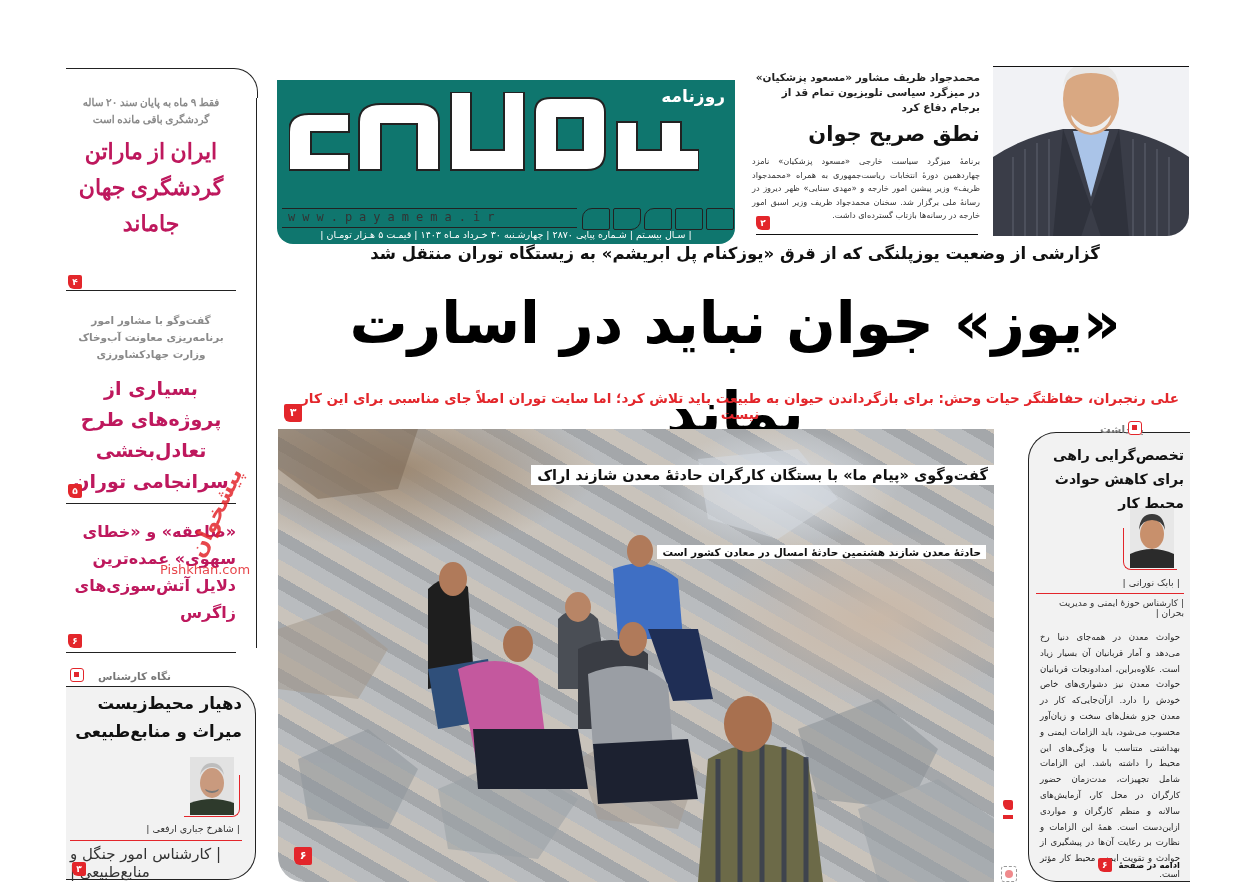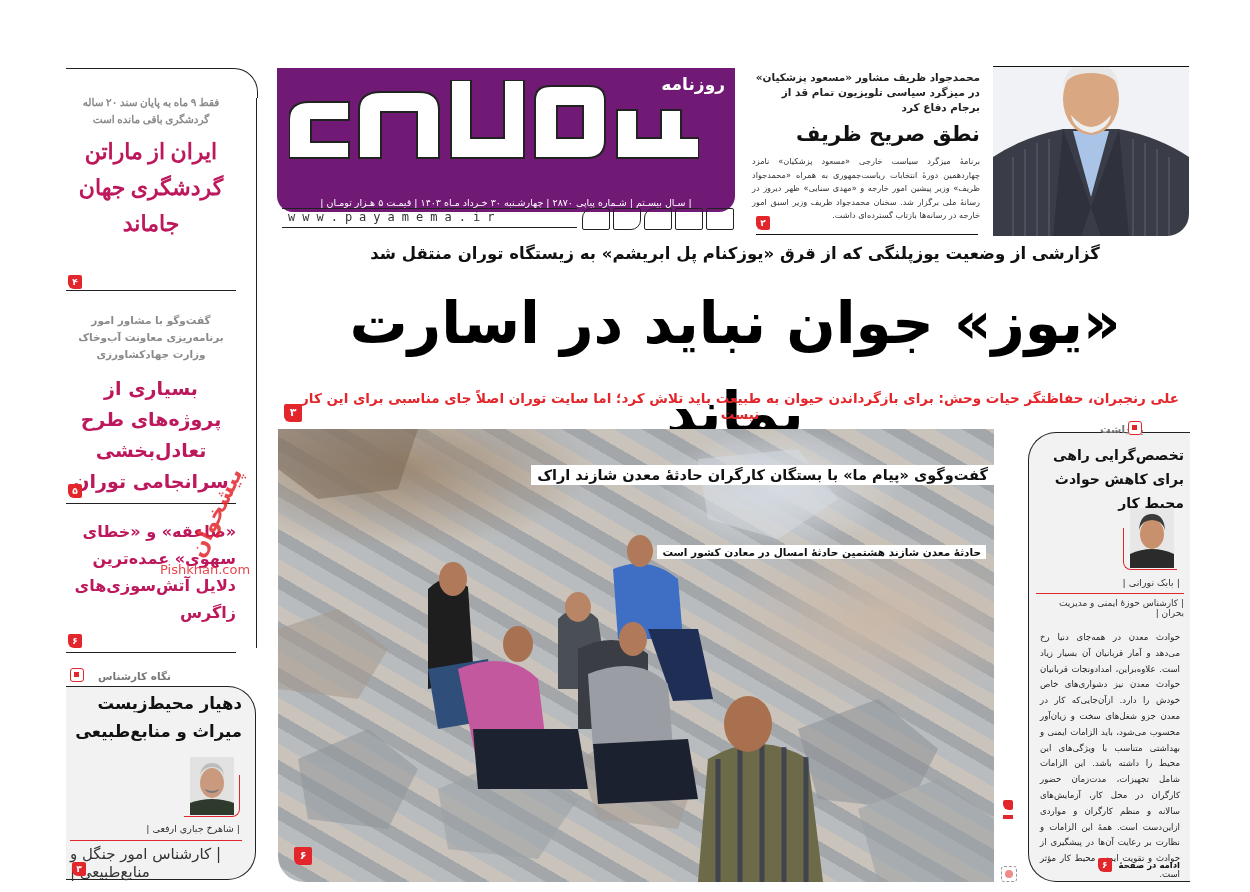--- a/index.html
+++ b/index.html
@@ -7,21 +7,21 @@
   body { position: relative; font-family: "DejaVu Sans", sans-serif; color: #111; direction: rtl; }
 
   .abs { position: absolute; }
   .page-badge {
     position: absolute; width: 14px; height: 14px; background: #e3262b; color: #fff;
     font-size: 9px; font-weight: bold; line-height: 14px; text-align: center; border-radius: 2px 2px 2px 6px;
   }
 
   
   .masthead {
-    left: 277px; top: 68px; width: 458px; height: 144px; background: #701a75;
+    left: 277px; top: 80px; width: 458px; height: 164px; background: #0f766e;
     border-radius: 0 0 16px 16px;
   }
   .masthead .logo-word {
     position: absolute; left: 12px; top: 12px; width: 410px; height: 80px;
   }
   .masthead .prefix {
     position: absolute; right: 10px; top: 6px; color: #fff; font-size: 17px; font-weight: bold;
   }
   .masthead .issue-line {
     position: absolute; left: 8px; right: 8px; bottom: 4px; color: #fff; font-size: 9.5px;
@@ -145,21 +145,21 @@
 <div class="abs boxes">
     <div></div>
     <div></div>
     <div></div>
     <div></div>
     <div></div>
   </div>
 
 <div class="abs zarif-text">
   <div class="kicker">محمدجواد ظریف مشاور «مسعود پزشکیان» در میزگرد سیاسی تلویزیون تمام قد از برجام دفاع کرد</div>
-  <div class="headline">نطق صریح ظریف</div>
+  <div class="headline">نطق صریح جوان</div>
   <div class="body">برنامهٔ میزگرد سیاست خارجی «مسعود پزشکیان» نامزد چهاردهمین دورهٔ انتخابات ریاست‌جمهوری به همراه «محمدجواد ظریف» وزیر پیشین امور خارجه و «مهدی سنایی» ظهر دیروز در رسانهٔ ملی برگزار شد. سخنان محمدجواد ظریف وزیر اسبق امور خارجه در رسانه‌ها بازتاب گسترده‌ای داشت.</div>
 </div>
 <div class="page-badge" style="left:756px; top:216px;">۲</div>
 <div class="abs zarif-rule"></div>
 <div class="abs zarif-photo">
   <svg width="196" height="170" viewBox="0 0 196 170">
     <rect x="0" y="0" width="196" height="170" fill="#f1f2f5"></rect>
     <path d="M0,170 L0,90 Q30,70 70,62 L126,62 Q166,70 196,90 L196,170 Z" fill="#3a3d48"></path>
     <g stroke="#6b6f7c" stroke-width="0.8">
       <line x1="20" y1="90" x2="20" y2="170"></line>

